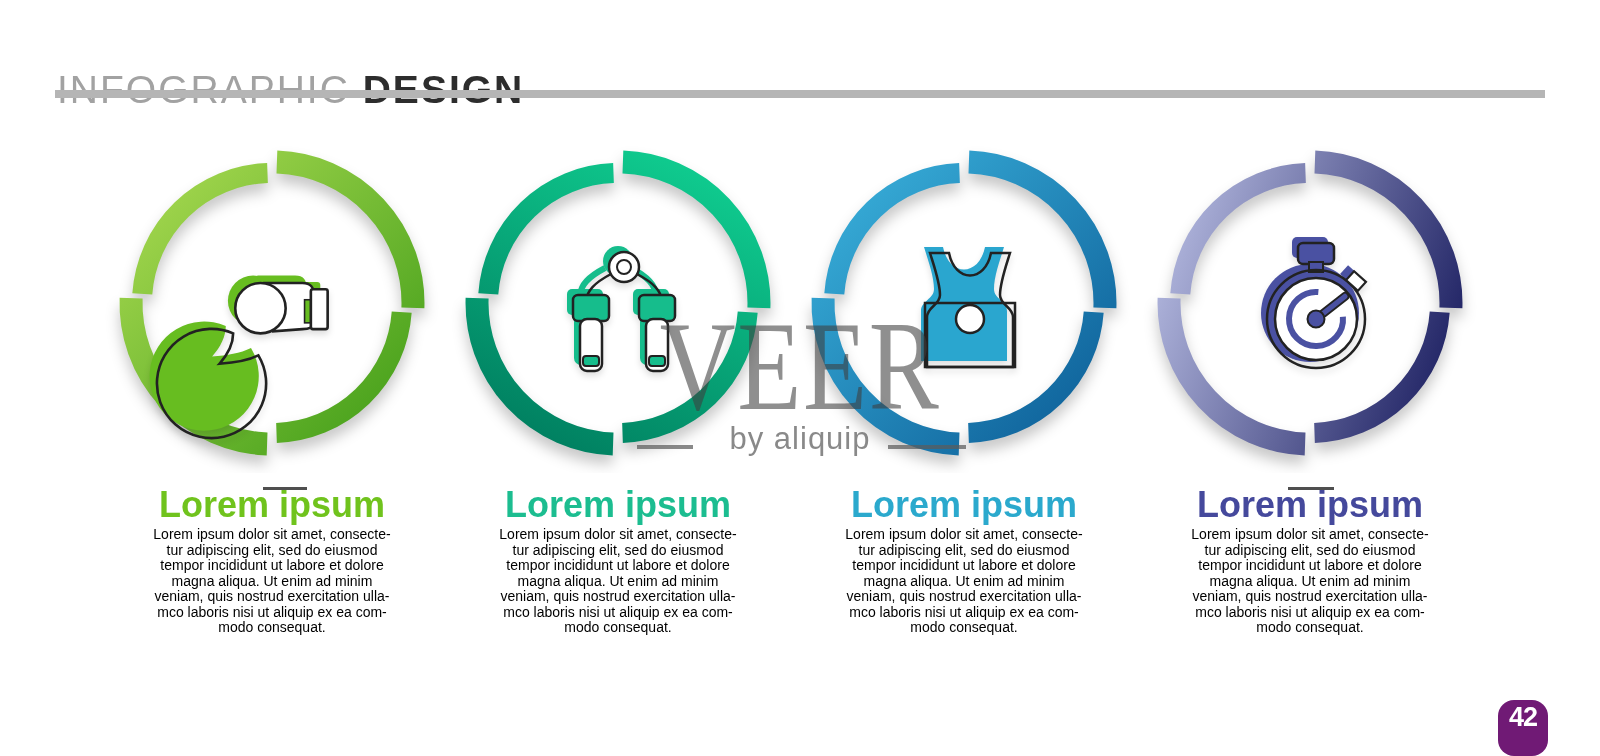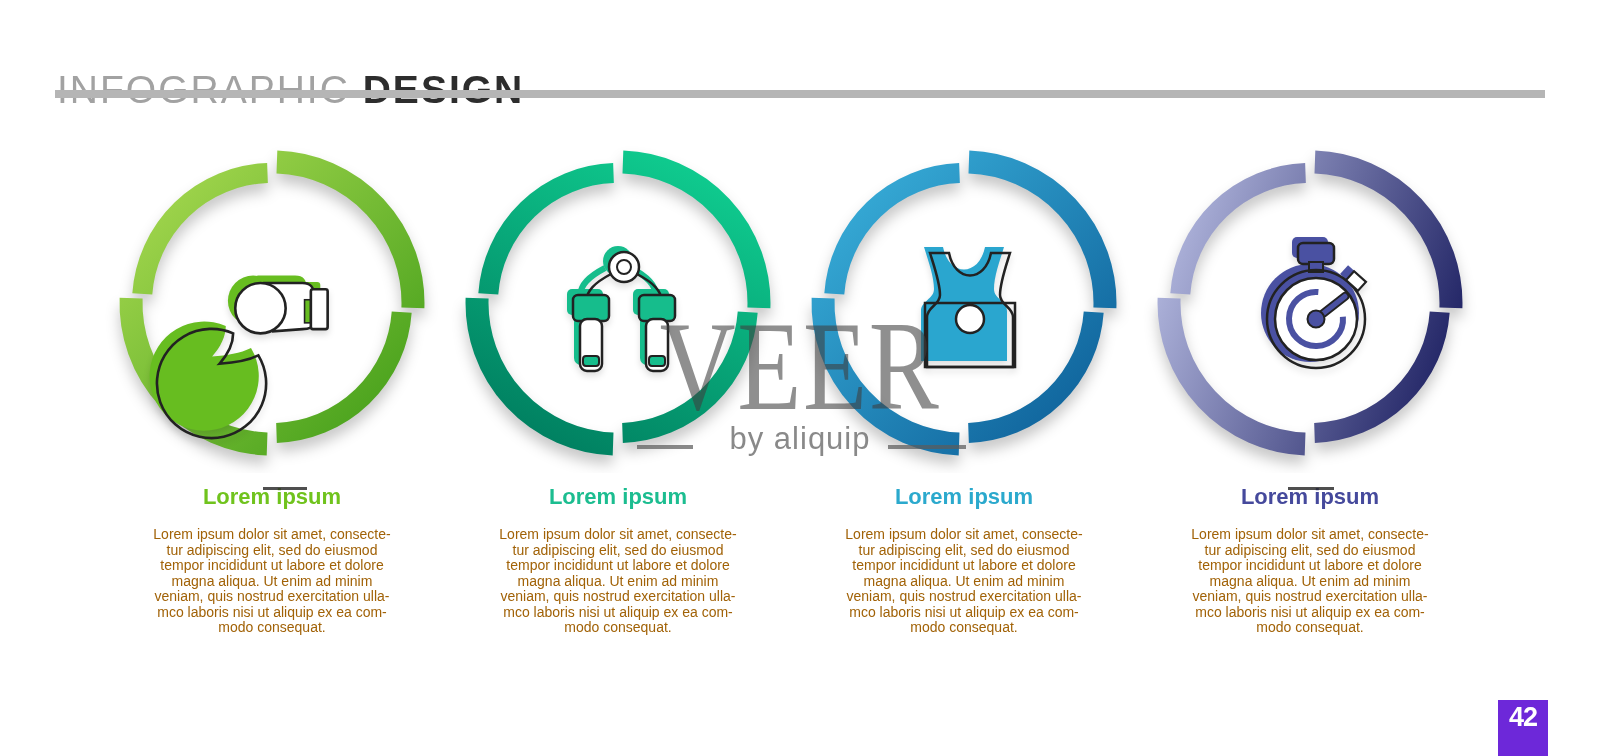--- a/index.html
+++ b/index.html
@@ -13,23 +13,23 @@
   .title .bold{color:#2d2d2d;font-weight:800;}
   .rule{position:absolute;left:55px;top:90px;width:1490px;height:8px;background:#b5b5b5;}
 
   
   .section{position:absolute;top:0;width:340px;height:700px;}
   .ring{position:absolute;left:0;top:133px;width:340px;height:340px;}
   .arcs path{fill:none;}
   .arcs{filter:drop-shadow(0 9px 7px rgba(0,0,0,.22));}
   .icon{filter:drop-shadow(0 4px 3px rgba(0,0,0,.12));}
   .heading{position:absolute;left:0;top:484px;width:340px;margin:0;text-align:center;
-           font-size:22px;font-weight:700;letter-spacing:0;}
+           font-size:36px;font-weight:700;letter-spacing:0;}
   .body{position:absolute;left:20px;top:527px;width:300px;margin:0;text-align:center;
-        font-size:14px;line-height:15.5px;color:#a16207;white-space:pre-line;}
+        font-size:14px;line-height:15.5px;color:#000000;white-space:pre-line;}
 
   
   .wm{position:absolute;left:0;top:18px;width:1448px;height:756px;pointer-events:none;}
   .wm-brand{position:absolute;left:800px;top:284px;transform:translateX(-50%) scaleX(.82);
             transform-origin:center top;font-family:"Liberation Serif",serif;
             font-size:128px;line-height:1;color:rgba(62,62,62,.58);letter-spacing:2px;}
   .wm-sub{position:absolute;left:800px;top:403px;transform:translateX(-50%);
           font-size:31px;color:rgba(92,92,92,.72);letter-spacing:1px;}
   .wm-dash{position:absolute;background:rgba(92,92,92,.72);}
   .wm-dash.d1{left:637px;top:427px;width:56px;height:4px;}
@@ -220,17 +220,17 @@
 
   <div class="wm">
     <div class="wm-brand">VEER</div>
     <div class="wm-dash d1"></div>
     <div class="wm-sub">by aliquip</div>
     <div class="wm-dash d2"></div>
     <div class="wm-mark m1"></div>
     <div class="wm-mark m2"></div>
   </div>
 
-  <div class="badge" style="background: #6d28d9;">
+  <div class="badge" style="background: #701a75; border-radius: 16px;">
     <span>42</span>
   </div>
 
 </div>
 
 </body></html>

